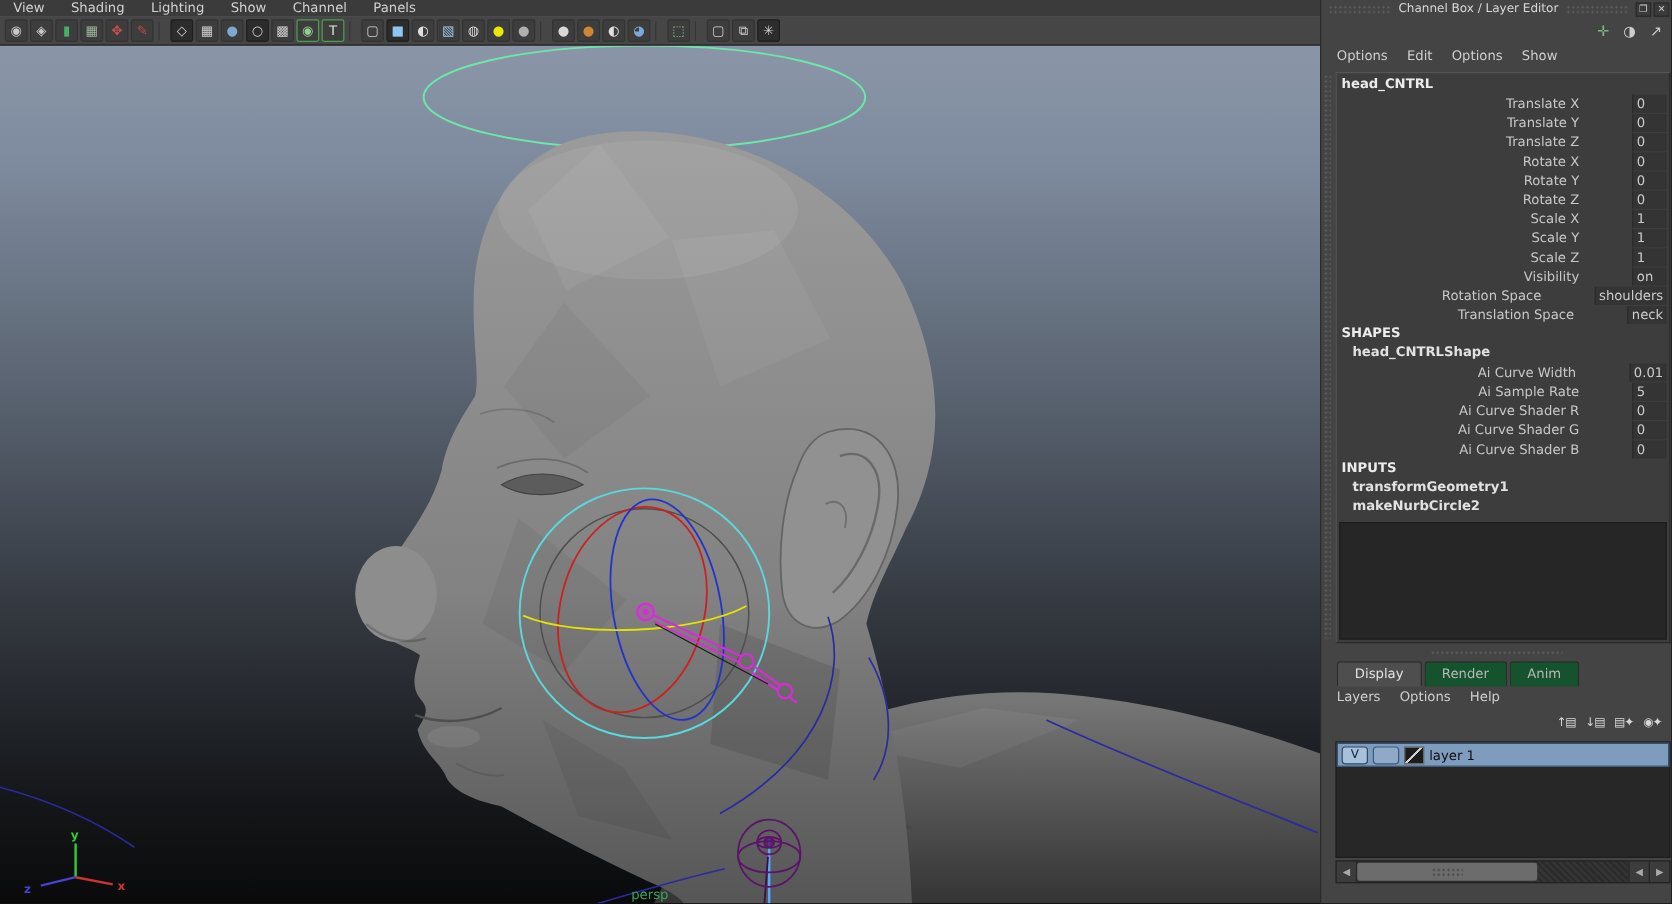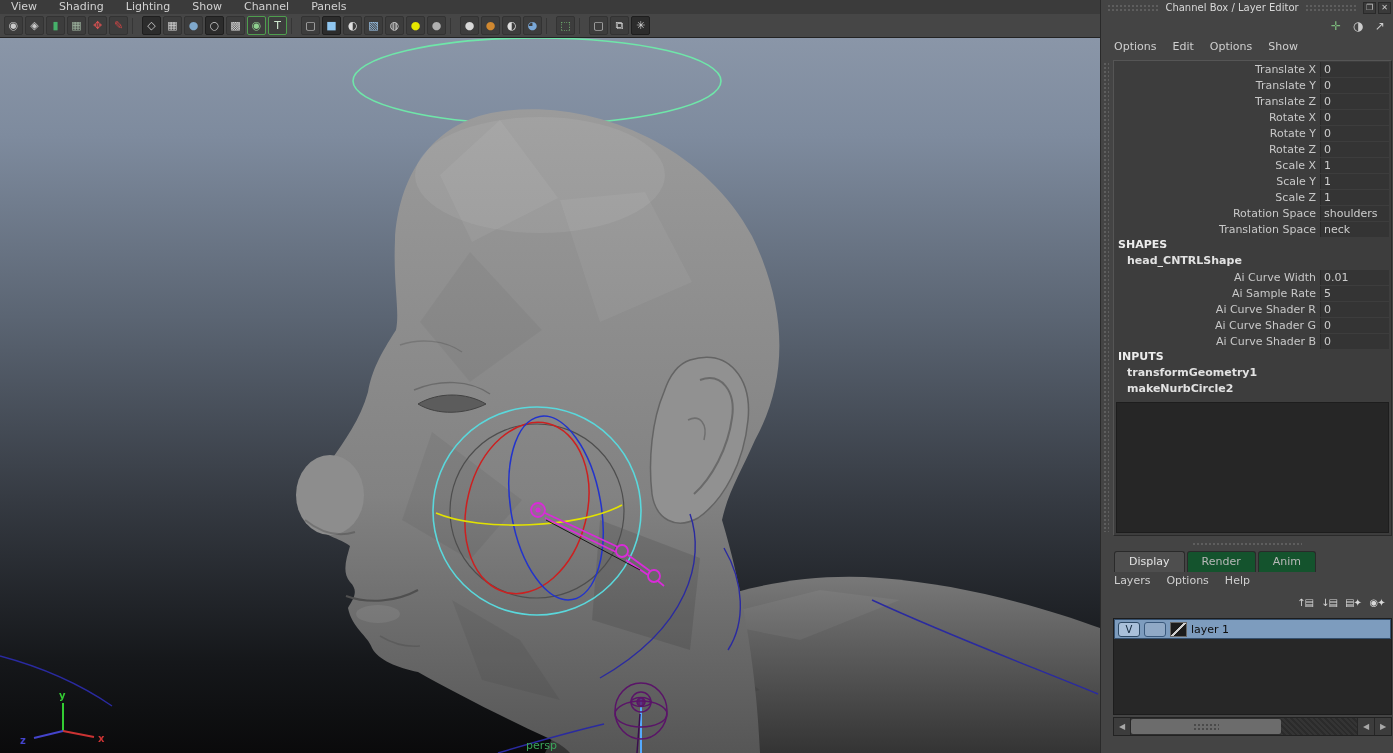--- a/index.html
+++ b/index.html
@@ -35,21 +35,21 @@
     color:#c9c9c9; font-size:8px; display:flex; align-items:center; justify-content:center; flex:none; }
   .cb-opticons { position:absolute; top:15px; right:4px; height:22px; display:flex; gap:4px; align-items:center; }
   .opt-icon { width:18px; height:18px; display:flex; align-items:center; justify-content:center; font-size:12px; }
   .cb-menubar { position:absolute; top:38px; left:8px; height:18px; display:flex; font-size:11px; color:#cfcfcf; }
   .cb-menubar .menu-item { padding:0 11px 0 5px; line-height:18px; }
   .v-handle { position:absolute; left:2px; top:62px; width:6px; height:470px; }
   .cb-frame { position:absolute; left:12px; top:60px; width:279px; height:476px; background:#3d3d3d;
     border:1px solid #555; border-right-color:#2a2a2a; border-bottom-color:#2a2a2a;
     display:flex; flex-direction:column; overflow:hidden; }
   .cb-object { height:17px; line-height:17px; padding-left:4px; font-weight:bold; color:#ececec; }
-  .cb-row { display:flex; height:16px; align-items:center; }
+  .cb-row { display:flex; height:16px; align-items:center;gap:40px; }
   .cb-label { width:206px; text-align:right; padding-right:4px; color:#c8c8c8; white-space:nowrap; }
   .cb-field { flex:1; height:15px; line-height:15px; background:#343434; border-left:1px solid #2b2b2b;
     color:#cdcdcd; padding:0 3px; margin-right:2px; white-space:nowrap; }
   .cb-section { height:16px; line-height:16px; padding-left:4px; font-weight:bold; color:#ececec; }
   .cb-node { height:16px; line-height:16px; padding-left:13px; font-weight:bold; color:#e2e2e2; }
   .cb-empty { flex:1; margin:5px 2px 2px 2px; background:#262626; border:1px solid #1d1d1d; }
   .h-handle { position:absolute; top:542px; left:50%; width:110px; height:5px; margin-left:-55px; }
 
   .le-tabs { position:absolute; top:551px; left:13px; display:flex; }
   .tab { height:21px; line-height:20px; padding:0 14px; background:#14532d; color:#b8b8b8;
@@ -354,20 +354,21 @@
 
     <div class="menu-item">Options</div>
         <div class="menu-item">Edit</div>
         <div class="menu-item">Options</div>
         <div class="menu-item">Show</div>
       </div>
 
     <div class="v-handle dots"></div>
 
     <div class="cb-frame">
+      <div class="cb-object">head_CNTRL</div>
 
       <div>
 
       <div class="cb-row">
             <span class="cb-label">Translate X</span>
             <span class="cb-field">0</span>
           </div>
           <div class="cb-row">
             <span class="cb-label">Translate Y</span>
             <span class="cb-field">0</span>
@@ -392,20 +393,24 @@
             <span class="cb-label">Scale X</span>
             <span class="cb-field">1</span>
           </div>
           <div class="cb-row">
             <span class="cb-label">Scale Y</span>
             <span class="cb-field">1</span>
           </div>
           <div class="cb-row">
             <span class="cb-label">Scale Z</span>
             <span class="cb-field">1</span>
+          </div>
+          <div class="cb-row">
+            <span class="cb-label">Visibility</span>
+            <span class="cb-field">on</span>
           </div>
           <div class="cb-row">
             <span class="cb-label">Rotation Space</span>
             <span class="cb-field">shoulders</span>
           </div>
           <div class="cb-row">
             <span class="cb-label">Translation Space</span>
             <span class="cb-field">neck</span>
           </div>
         </div>

